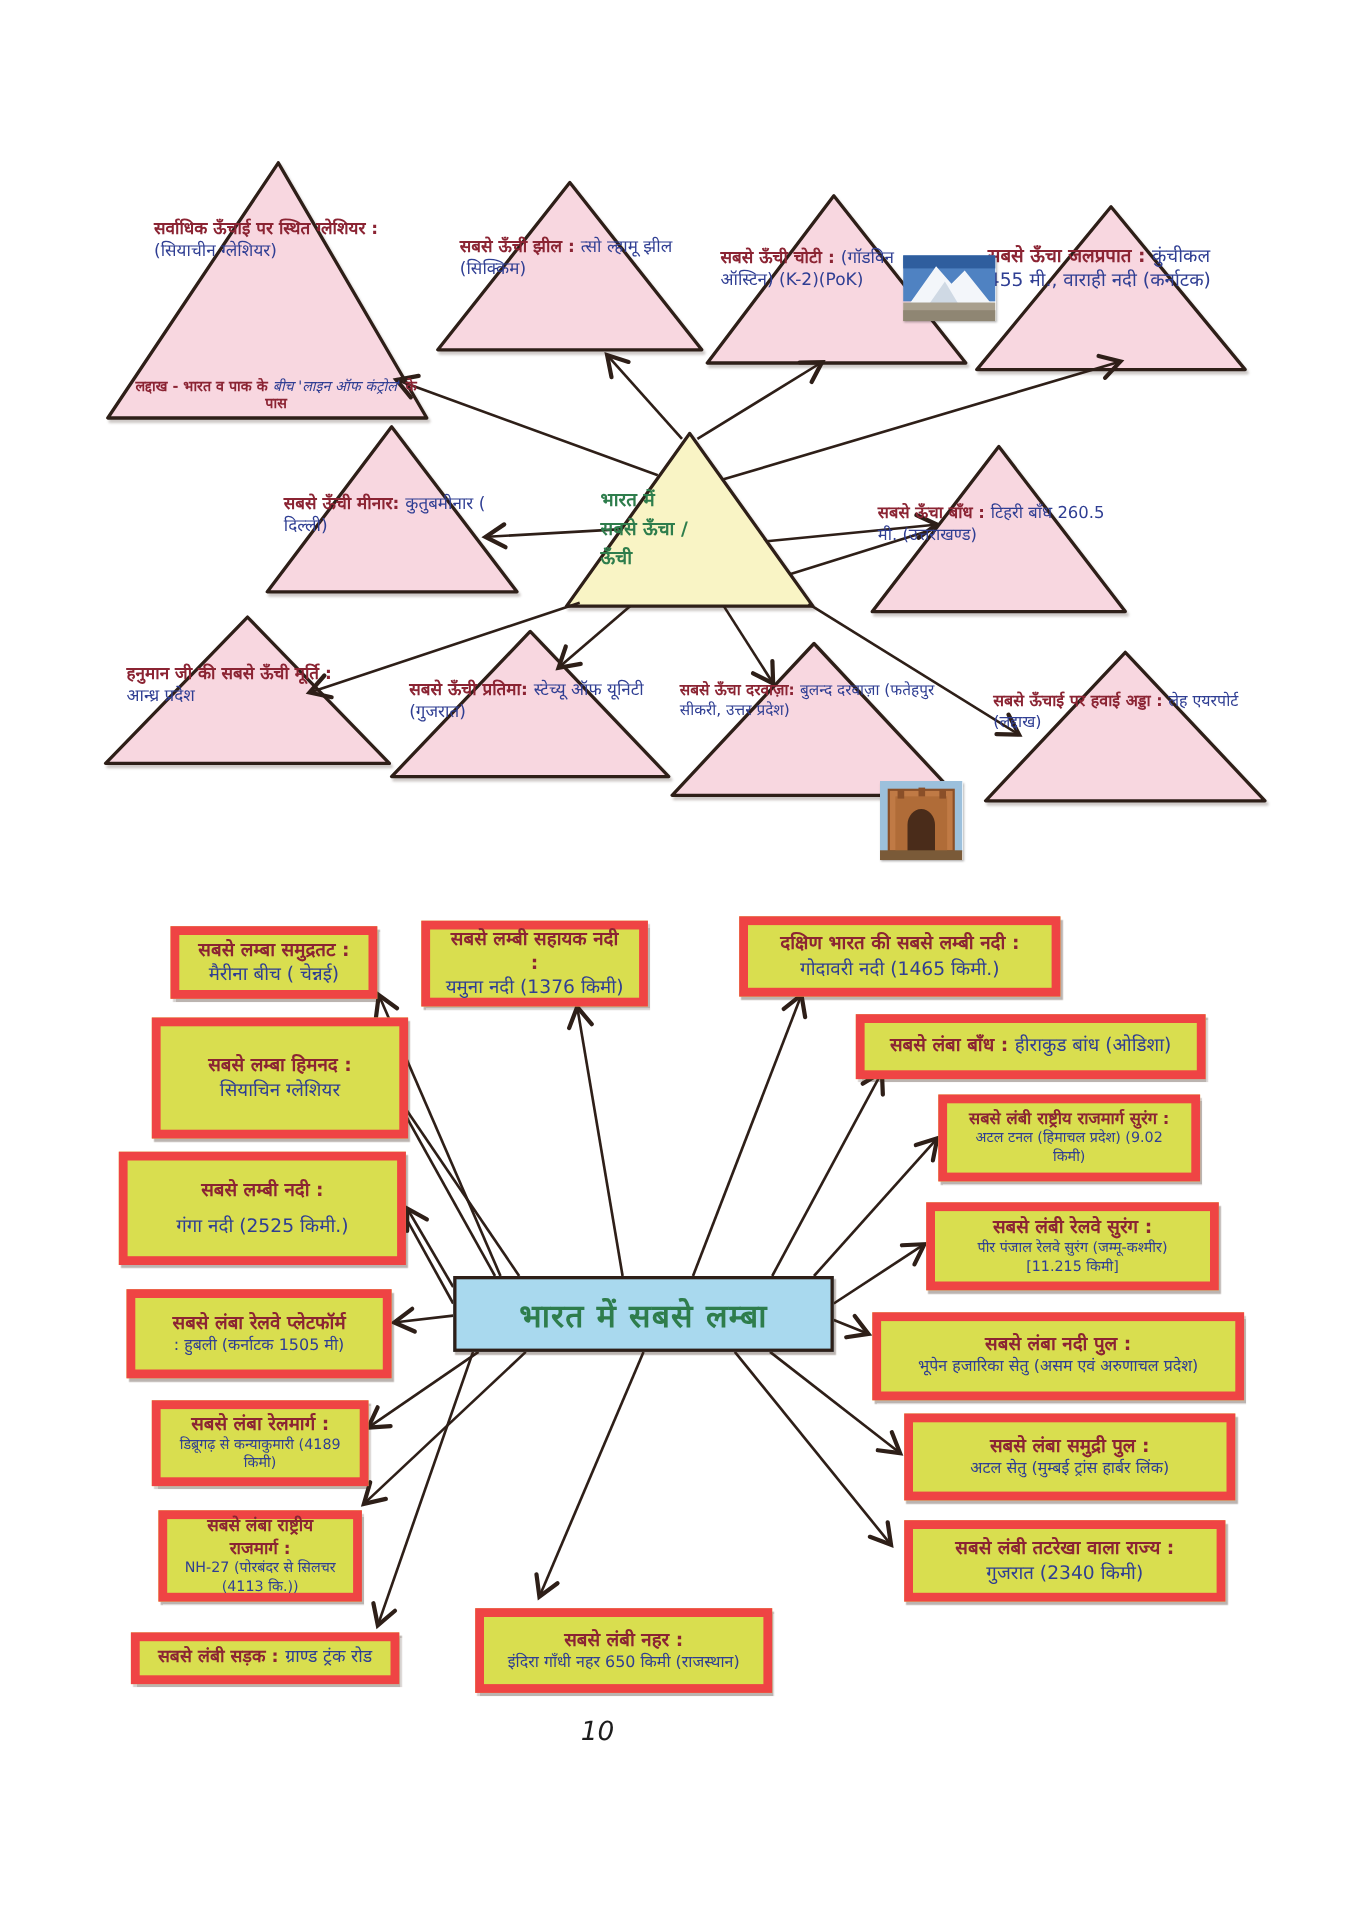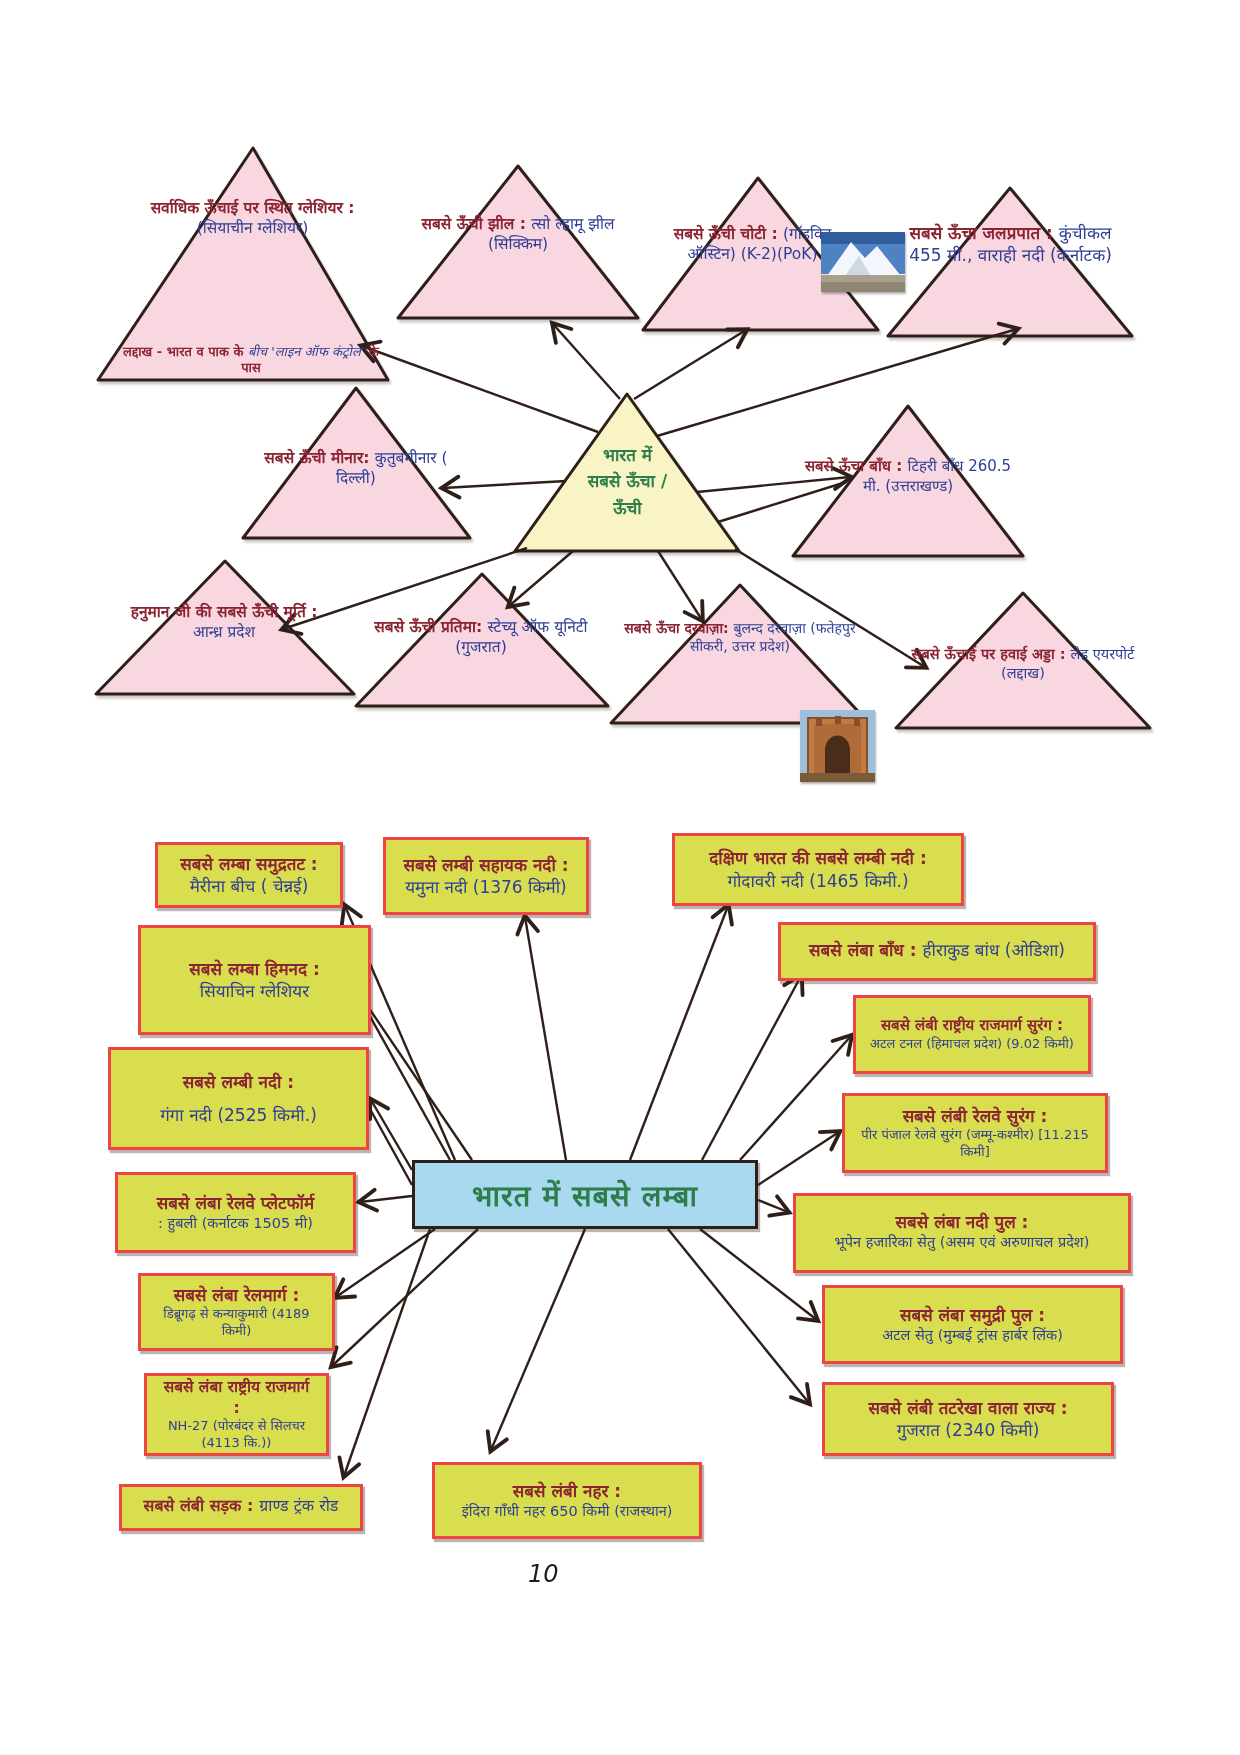--- a/index.html
+++ b/index.html
@@ -1,25 +1,25 @@
 <!DOCTYPE html>
 <html><head>
 <meta charset="utf-8">
 <style>
   html,body{margin:0;padding:0;background:#ffffff;}
   .canvas{position:relative;width:1240px;height:1755px;background:#ffffff;overflow:hidden;
           font-family:"DejaVu Sans",sans-serif;}
   svg.layer{position:absolute;left:0;top:0;width:1240px;height:1755px;}
   .layer polygon{filter:drop-shadow(2px 3px 1px rgba(60,40,30,.25));}
-  .t-text{position:absolute;text-align:center;color:#8b2433;font-size:15.5px;line-height:1.3;font-weight:bold;}
+  .t-text{position:absolute;color:#8b2433;font-size:15.5px;line-height:1.3;font-weight:bold;}
   .t-text .v{color:#2f3e93;font-weight:normal;}
   .t-note{position:absolute;text-align:center;font-size:13px;line-height:1.25;font-weight:bold;color:#8b2433;margin-top:12px;}
   .t-note .vi{color:#2f3e93;font-style:italic;font-weight:normal;}
   .center-t{color:#2e7d4c;font-weight:bold;font-size:17px;line-height:1.55;}
-  .box{position:absolute;box-sizing:border-box;background:#d9de4f;border:3px solid #ef4444;
+  .box{position:absolute;box-sizing:border-box;background:#d9de4f;border:8px solid #ef4444;
        box-shadow:2px 3px 1px rgba(60,40,30,.35);display:flex;flex-direction:column;
        justify-content:center;text-align:center;font-size:17px;line-height:1.3;padding:3px 14px;}
   .box .ttl{color:#8b2433;font-weight:bold;display:block;}
   .box .val{color:#2f3e93;display:block;}
   .box.inline{display:block;padding-top:0;}
   .box.inline .ttl,.box.inline .val{display:inline;}
   .box.inline{display:flex;flex-direction:row;flex-wrap:wrap;column-gap:6px;align-content:center;justify-content:center;}
   .smv .val{font-size:13px;}
   .mdv .val{font-size:14.5px;}
   .center-box{position:absolute;box-sizing:border-box;background:#a9d9ee;border:3px solid #2e1f18;
@@ -138,21 +138,21 @@
   <div class="t-text" style="left:372px;top:617px;width:218px;">
     <span class="ttl">सबसे ऊँची प्रतिमा:</span>
     <span class="v">स्टेच्यू ऑफ यूनिटी (गुजरात)</span>
   </div>
 
   <div class="t-text" style="left:618px;top:619px;width:244px;font-size:14px;">
     <span class="ttl">सबसे ऊँचा दरवाज़ा:</span>
     <span class="v">बुलन्द दरवाज़ा (फतेहपुर सीकरी, उत्तर प्रदेश)</span>
   </div>
 
-  <div class="t-text" style="left:903px;top:629px;width:240px;font-size:14.5px;margin-top:16px;">
+  <div class="t-text" style="left:903px;top:629px;width:240px;font-size:14.5px;">
     <span class="ttl">सबसे ऊँचाई पर हवाई अड्डा :</span>
     <span class="v">लेह एयरपोर्ट (लद्दाख)</span>
   </div>
 
   <div class="photo" style="left:821px;top:232px;">
     <svg width="84" height="60" viewBox="0 0 84 60">
       <rect x="0" y="0" width="84" height="42" fill="#4f82c2"></rect>
       <rect x="0" y="0" width="84" height="12" fill="#2f5e9e"></rect>
       <polygon points="6,44 30,10 44,26 56,14 80,44" fill="#f3f6fa"></polygon>
       <polygon points="24,44 38,24 50,44" fill="#cfd9e4"></polygon>

